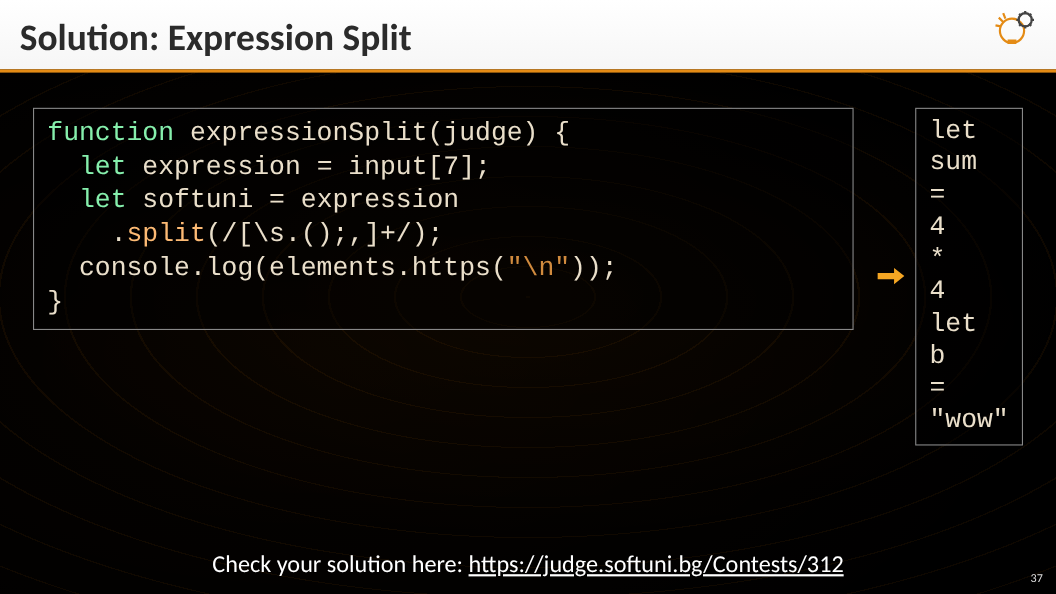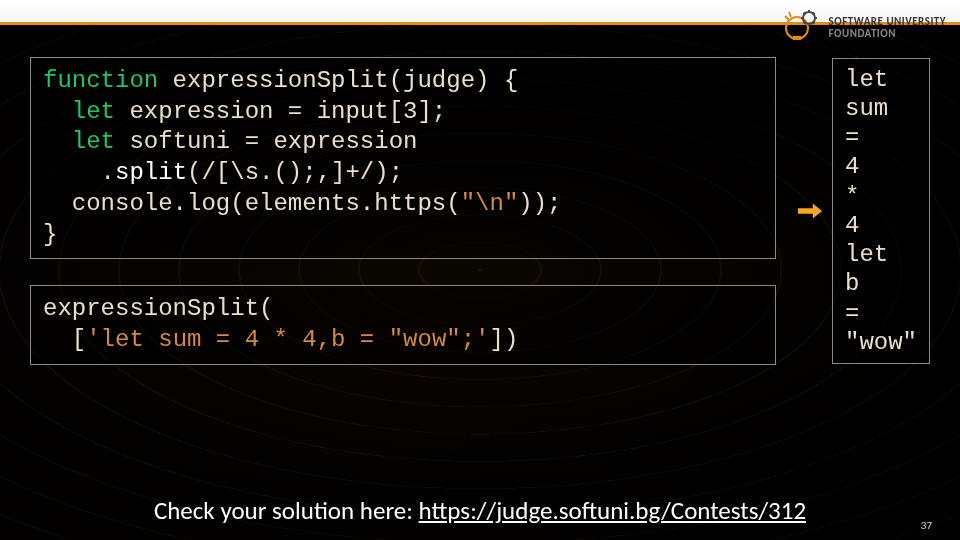--- a/index.html
+++ b/index.html
@@ -64,52 +64,53 @@
     padding: 8px 12px;
     font-family: Consolas, 'Courier New', monospace;
     font-size: 24px;
     line-height: 1.28;
     color: #eadfca;
     white-space: pre;
   }
   .code-box { margin-bottom: 26px; }
   .call-box { }
   .out-box { font-size: 24px; line-height:1.22; padding:6px 12px;}
-  .kw  { color: #22c55e; }
+  .kw  { color: #86efac; }
   .str { color: #d18b3e; }
   .rgx { color: #eadfca; }
-  .split { color: #ffffff; }
+  .split { color: #fdba74; }
   .arrow {
     width: 30px;
     height: 20px;
     display:inline-block;
   }
   .arrow svg { width:100%; height:100%; }
   .footer {
     position: absolute;
     bottom: 14px;
     width: 100%;
     text-align: center;
     color: #fff;
-    font-size: 25px;
+    font-size: 22px;
   }
   .footer a { color: #fff; }
   .page-num {
     position: absolute;
-    right: 28px;
+    right: 12px;
     bottom: 8px;
     color: #ddd;
     font-size: 11px;
   }
 </style>
 </head>
 <body>
 <div class="bg-swirl"></div>
 
 <div class="title-bar">
+  <span>Solution: Expression Split</span>
   <div class="logo">
     <span class="logo-icon">
       <svg viewBox="0 0 44 44">
         <circle cx="18" cy="22" r="11" fill="none" stroke="#e48b15" stroke-width="2"></circle>
         <path d="M14 30 L14 34 L22 34 L22 30 Z" fill="#e48b15"></path>
         <g transform="translate(30,12)">
           <circle r="6" fill="none" stroke="#444" stroke-width="2"></circle>
           <g stroke="#444" stroke-width="2">
             <line x1="0" y1="-8" x2="0" y2="-5"></line>
               <line x1="0" y1="8" x2="0" y2="5"></line>
@@ -117,38 +118,32 @@
               <line x1="8" y1="0" x2="5" y2="0"></line>
             <line x1="5.5" y1="5.5" x2="3.5" y2="3.5"></line>
               <line x1="-5.5" y1="-5.5" x2="-3.5" y2="-3.5"></line>
             <line x1="-5.5" y1="5.5" x2="-3.5" y2="3.5"></line>
               <line x1="5.5" y1="-5.5" x2="3.5" y2="-3.5"></line>
           </g>
         </g>
         <path d="M10 14 L6 10 M12 11 L10 6 M8 18 L3 17" stroke="#e48b15" stroke-width="2"></path>
       </svg>
     </span>
-    <div class="logo-text">
-      <span>SOFTWARE</span> <span>UNIVERSITY</span><br>
-      <span class="grey">FOUNDATION</span>
-    </div>
   </div>
 </div>
 
 <div class="content">
   <div class="left-col">
     <div class="code-box"><span class="kw">function</span><span> expressionSplit(judge) {</span>
-<span class="kw">  let</span><span> expression = input[3];</span>
+<span class="kw">  let</span><span> expression = input[7];</span>
 <span class="kw">  let</span><span> softuni = expression</span>
 <span>    .</span><span class="split">split</span><span>(</span><span class="rgx">/[\s.();,]+/</span><span>);</span>
 <span>  console.log(elements.https(</span><span class="str">"\n"</span><span>));</span>
 <span>}</span></div>
 
-    <div class="call-box"><span>expressionSplit(</span>
-<span>  [</span><span class="str">'let sum = 4 * 4,b = "wow";'</span><span>])</span></div>
   </div>
 
   <div class="right-col">
     <span class="arrow">
       <svg viewBox="0 0 30 20">
           <path d="M2 7 L18 7 L18 2 L28 10 L18 18 L18 13 L2 13 Z" fill="#f5a623"></path>
         </svg>
     </span>
     <div class="out-box">let
 sum

